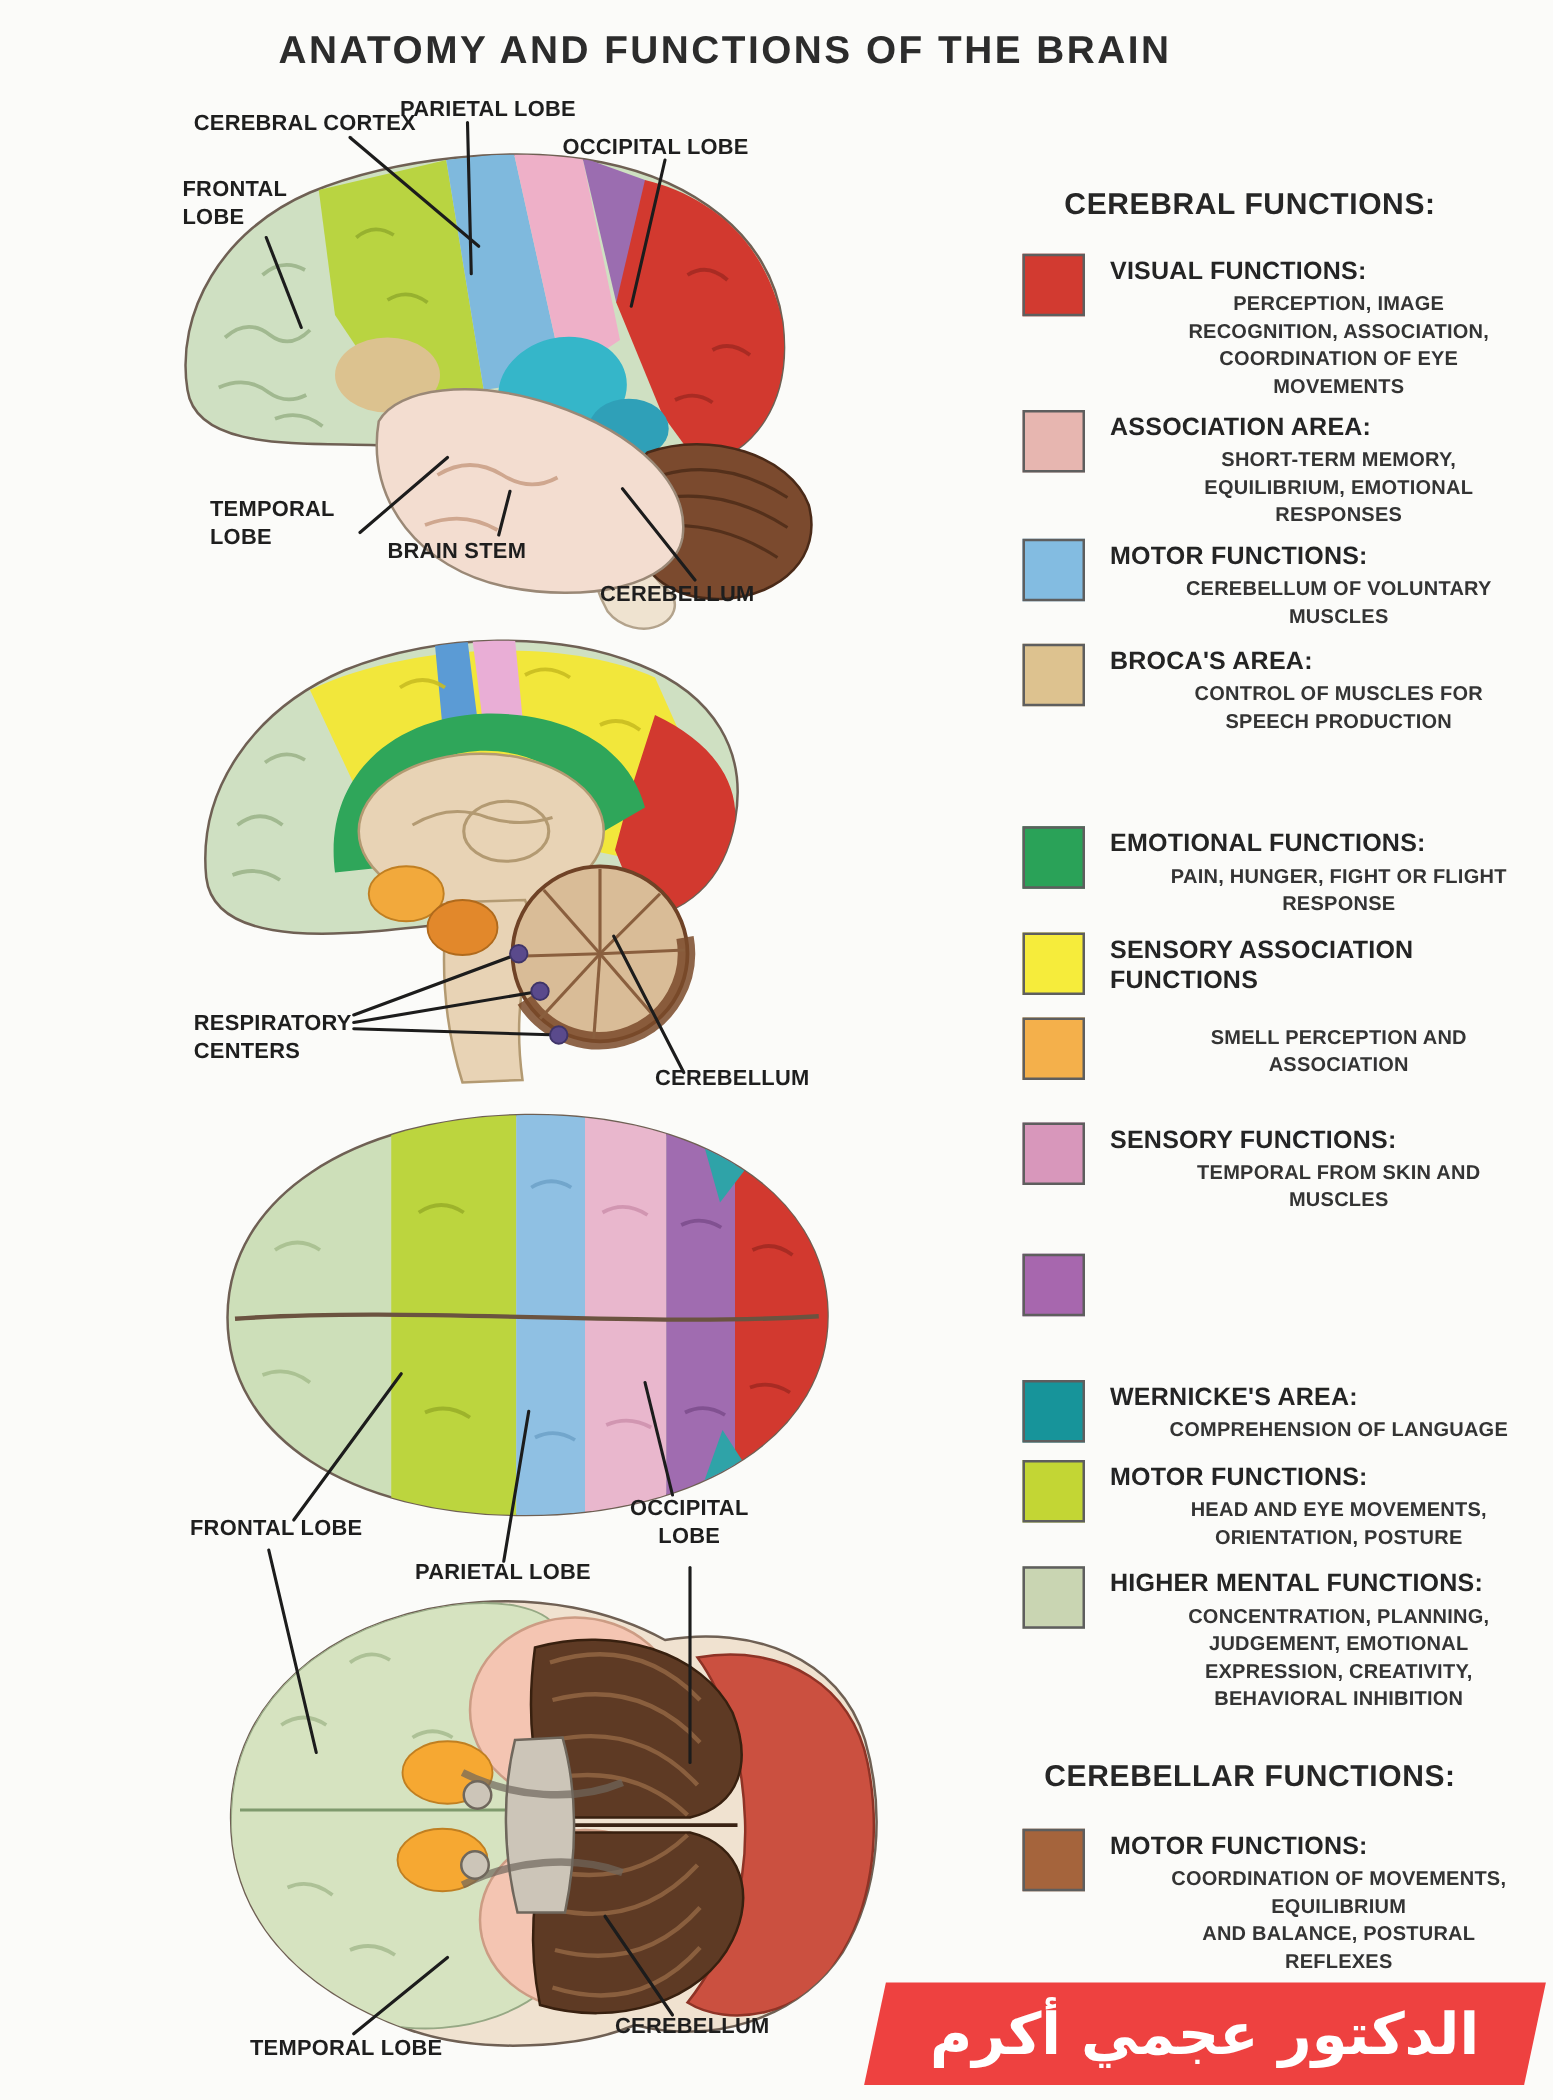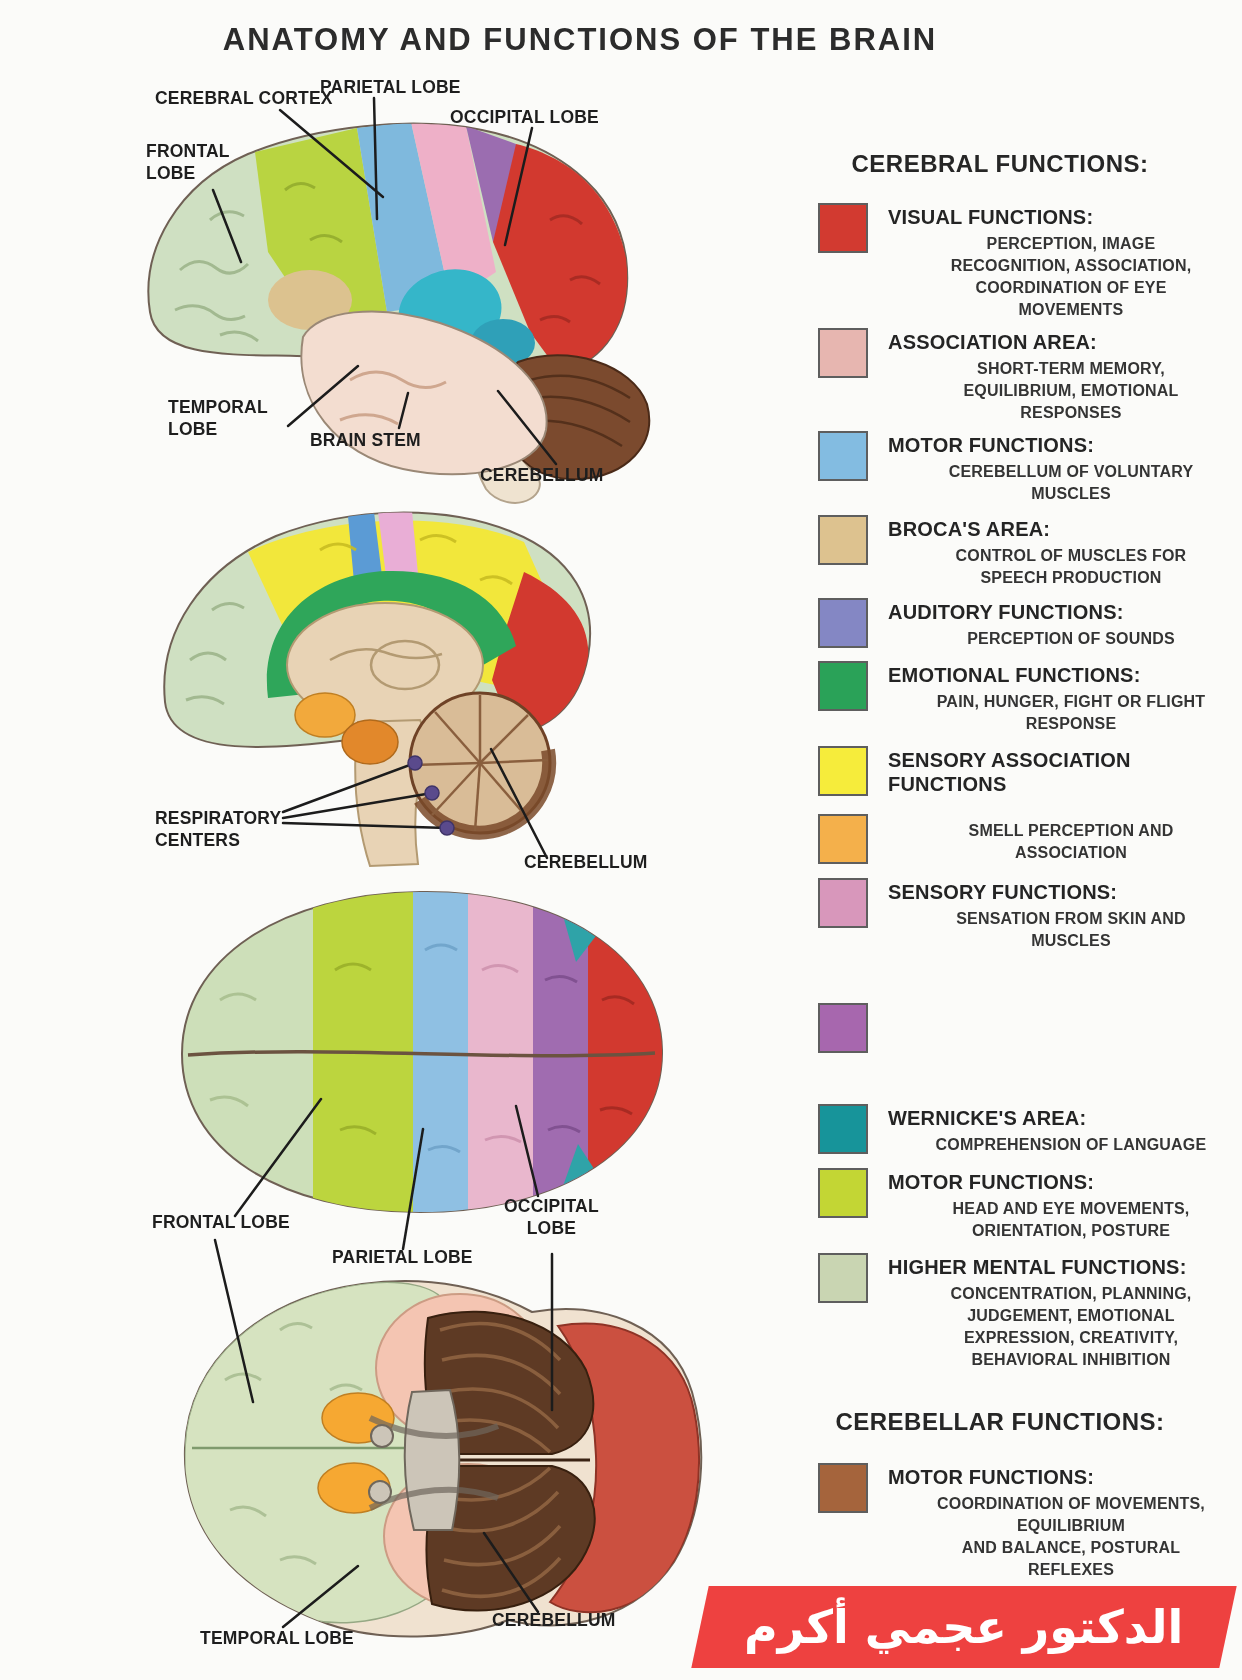--- a/index.html
+++ b/index.html
@@ -286,27 +286,20 @@
       </div>
   </div>
   <div class="legend-item" style="top:517px">
     <span class="swatch" style="background-color: rgb(221, 194, 143);"></span>
     <div class="li-text">
         <div class="li-title">BROCA'S AREA:</div>
     <div class="li-desc">CONTROL OF MUSCLES FOR
 SPEECH PRODUCTION</div>
       </div>
   </div>
-  <div class="legend-item" style="top:600px">
-    <span class="swatch" style="background-color: rgb(132, 135, 196);"></span>
-    <div class="li-text">
-        <div class="li-title">AUDITORY FUNCTIONS:</div>
-    <div class="li-desc">PERCEPTION OF SOUNDS</div>
-      </div>
-  </div>
   <div class="legend-item" style="top:663px">
     <span class="swatch" style="background-color: rgb(42, 162, 88);"></span>
     <div class="li-text">
         <div class="li-title">EMOTIONAL FUNCTIONS:</div>
     <div class="li-desc">PAIN, HUNGER, FIGHT OR FLIGHT
 RESPONSE</div>
       </div>
   </div>
   <div class="legend-item" style="top:748px">
     <span class="swatch" style="background-color: rgb(246, 236, 59);"></span>
@@ -316,25 +309,25 @@
     <div class="li-desc"></div>
       </div>
   </div>
   <div class="legend-item" style="top:816px">
     <span class="swatch" style="background-color: rgb(244, 176, 75);"></span>
     <div class="li-text">
     <div class="li-desc">SMELL PERCEPTION AND
 ASSOCIATION</div>
       </div>
   </div>
-  <div class="legend-item" style="top:880px">
+  <div class="legend-item" style="top:900px">
     <span class="swatch" style="background-color: rgb(216, 151, 187);"></span>
     <div class="li-text">
         <div class="li-title">SENSORY FUNCTIONS:</div>
-    <div class="li-desc">SENSATION FROM SKIN AND
+    <div class="li-desc">TEMPORAL FROM SKIN AND
 MUSCLES</div>
       </div>
   </div>
   <div class="legend-item" style="top:1005px">
     <span class="swatch" style="background-color: rgb(167, 103, 174);"></span>
   </div>
   <div class="legend-item" style="top:1106px">
     <span class="swatch" style="background-color: rgb(23, 148, 154);"></span>
     <div class="li-text">
         <div class="li-title">WERNICKE'S AREA:</div>

